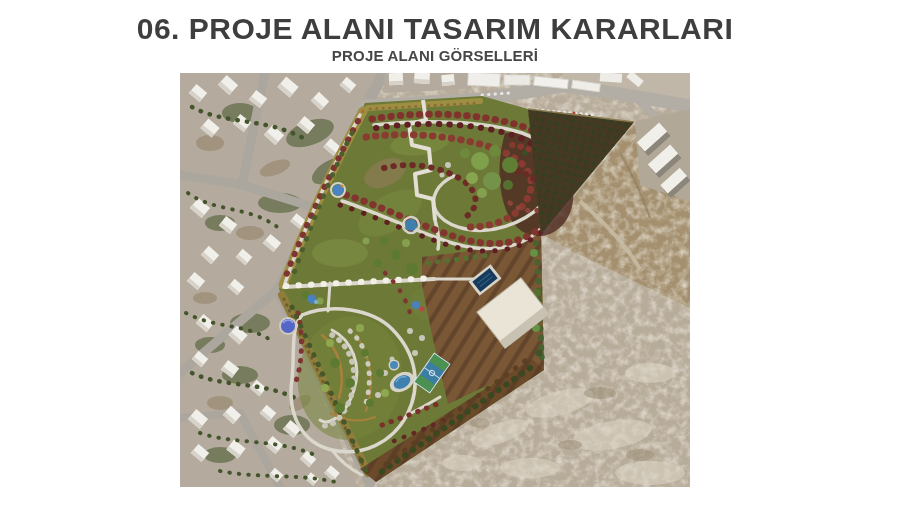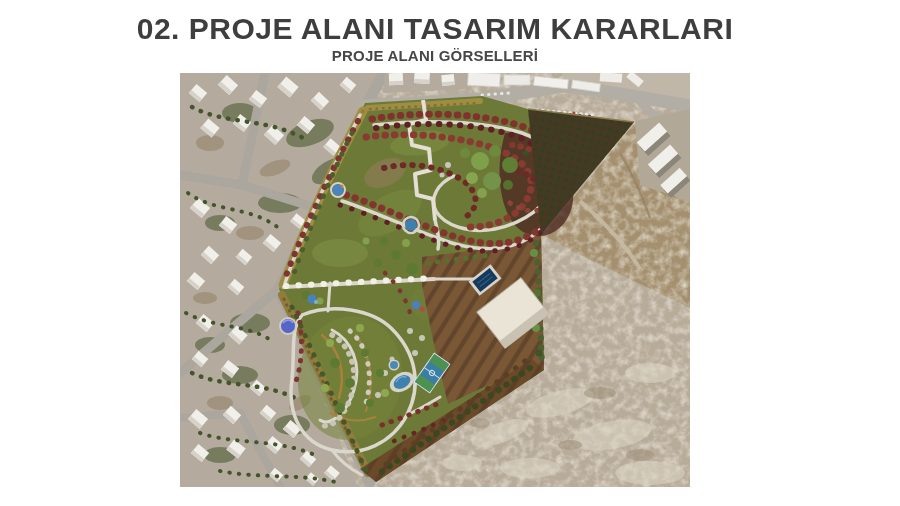--- a/index.html
+++ b/index.html
@@ -9,21 +9,21 @@
   .title{font-size:30px;font-weight:bold;color:#3e3e3e;letter-spacing:.5px;line-height:1.15;margin:0;}
   .subtitle{font-size:15px;font-weight:bold;color:#474747;letter-spacing:.2px;line-height:1.1;margin:1px 0 15px 0;}
   .aerial{position:absolute;left:180px;top:73px;width:510px;height:414px;margin:0;padding:0;}
   .aerial svg{display:block;}
 </style>
 </head>
 <body>
 
 <div class="slide">
   <div class="header">
-    <h1 class="title">02. PROJE ALANI TASARIM KARARLARI</h1>
+    <h1 class="title">06. PROJE ALANI TASARIM KARARLARI</h1>
     <h2 class="subtitle">PROJE ALANI GÖRSELLERİ</h2>
   </div>
 
   <figure class="aerial" role="img" aria-label="Aerial drone photo with rendered park landscape design: residential neighborhood on the left, park with red tree alleys, winding white paths, stepped zigzag walkway, pergola path, playgrounds, pools, pavilion, basketball court, olive orchard triangle and barren rocky terrain at lower right">
     <svg viewBox="0 0 510 414" width="510" height="414">
       <defs>
         <filter id="speckle" x="0" y="0" width="100%" height="100%">
           <feTurbulence type="fractalNoise" baseFrequency="0.13" numOctaves="4" seed="11" result="n"></feTurbulence>
           <feColorMatrix in="n" type="matrix" values="0 0 0 0 0.88  0 0 0 0 0.85  0 0 0 0 0.78  1.6 0 0 0 -0.62"></feColorMatrix>
         </filter>

